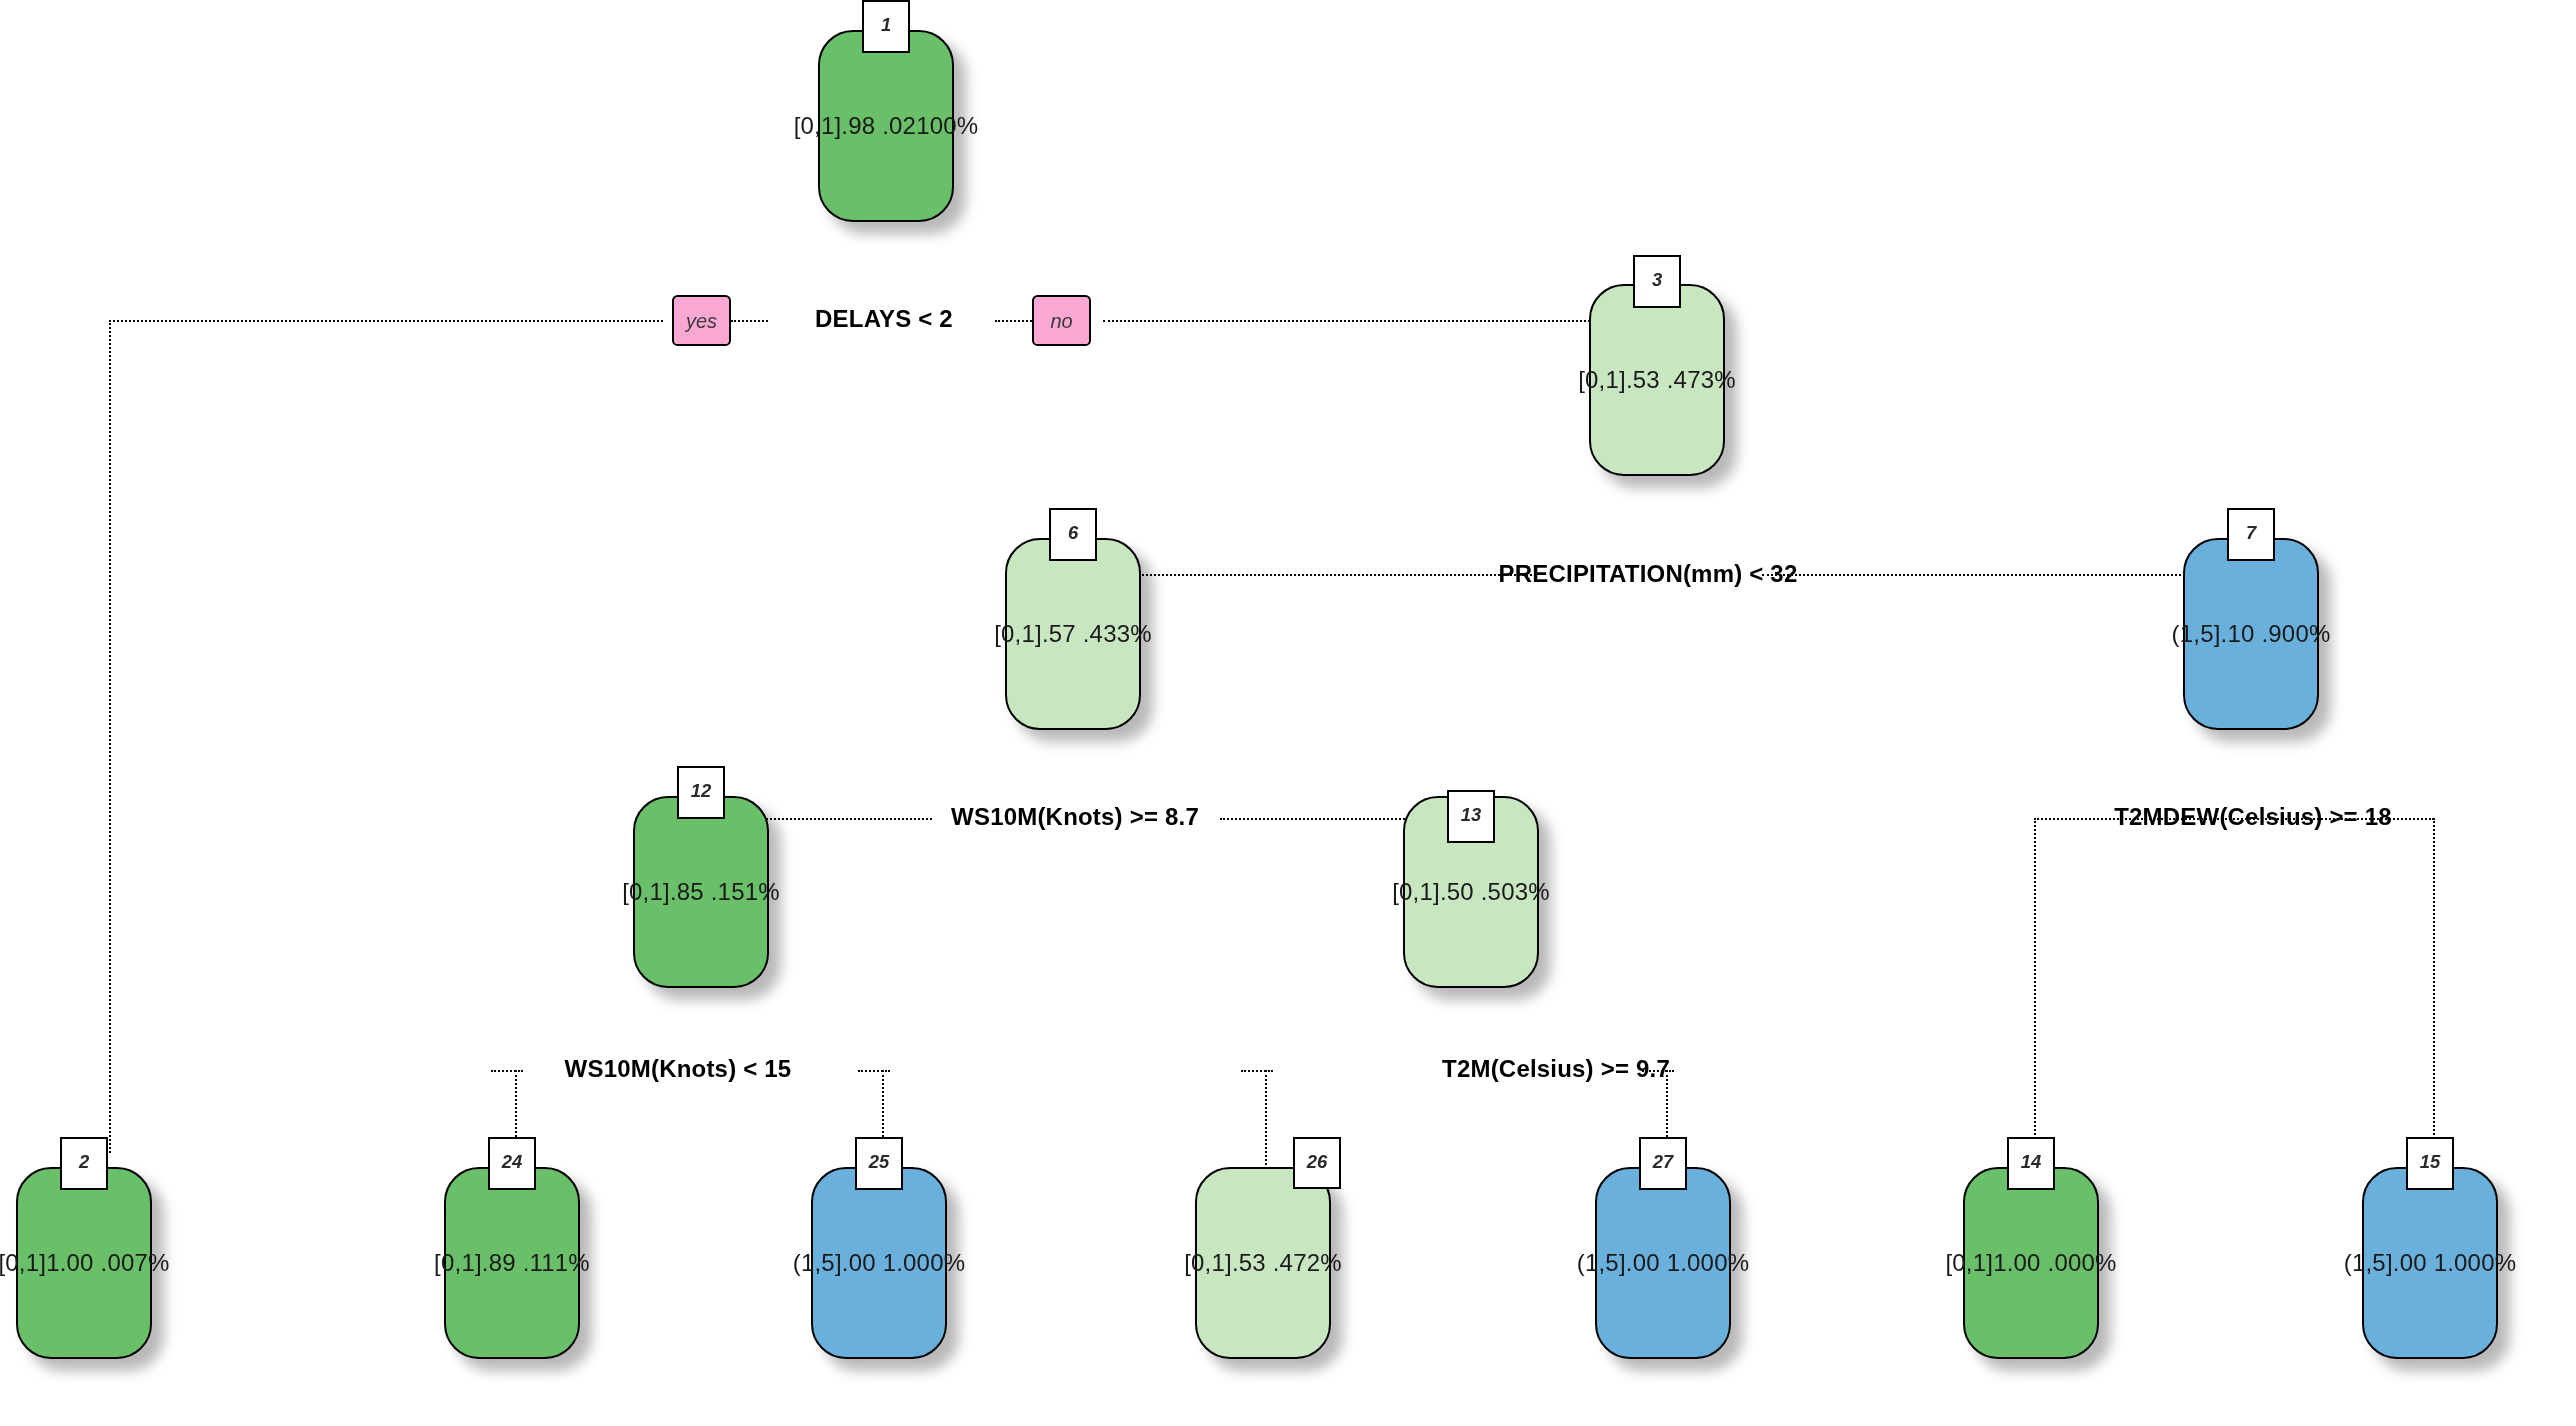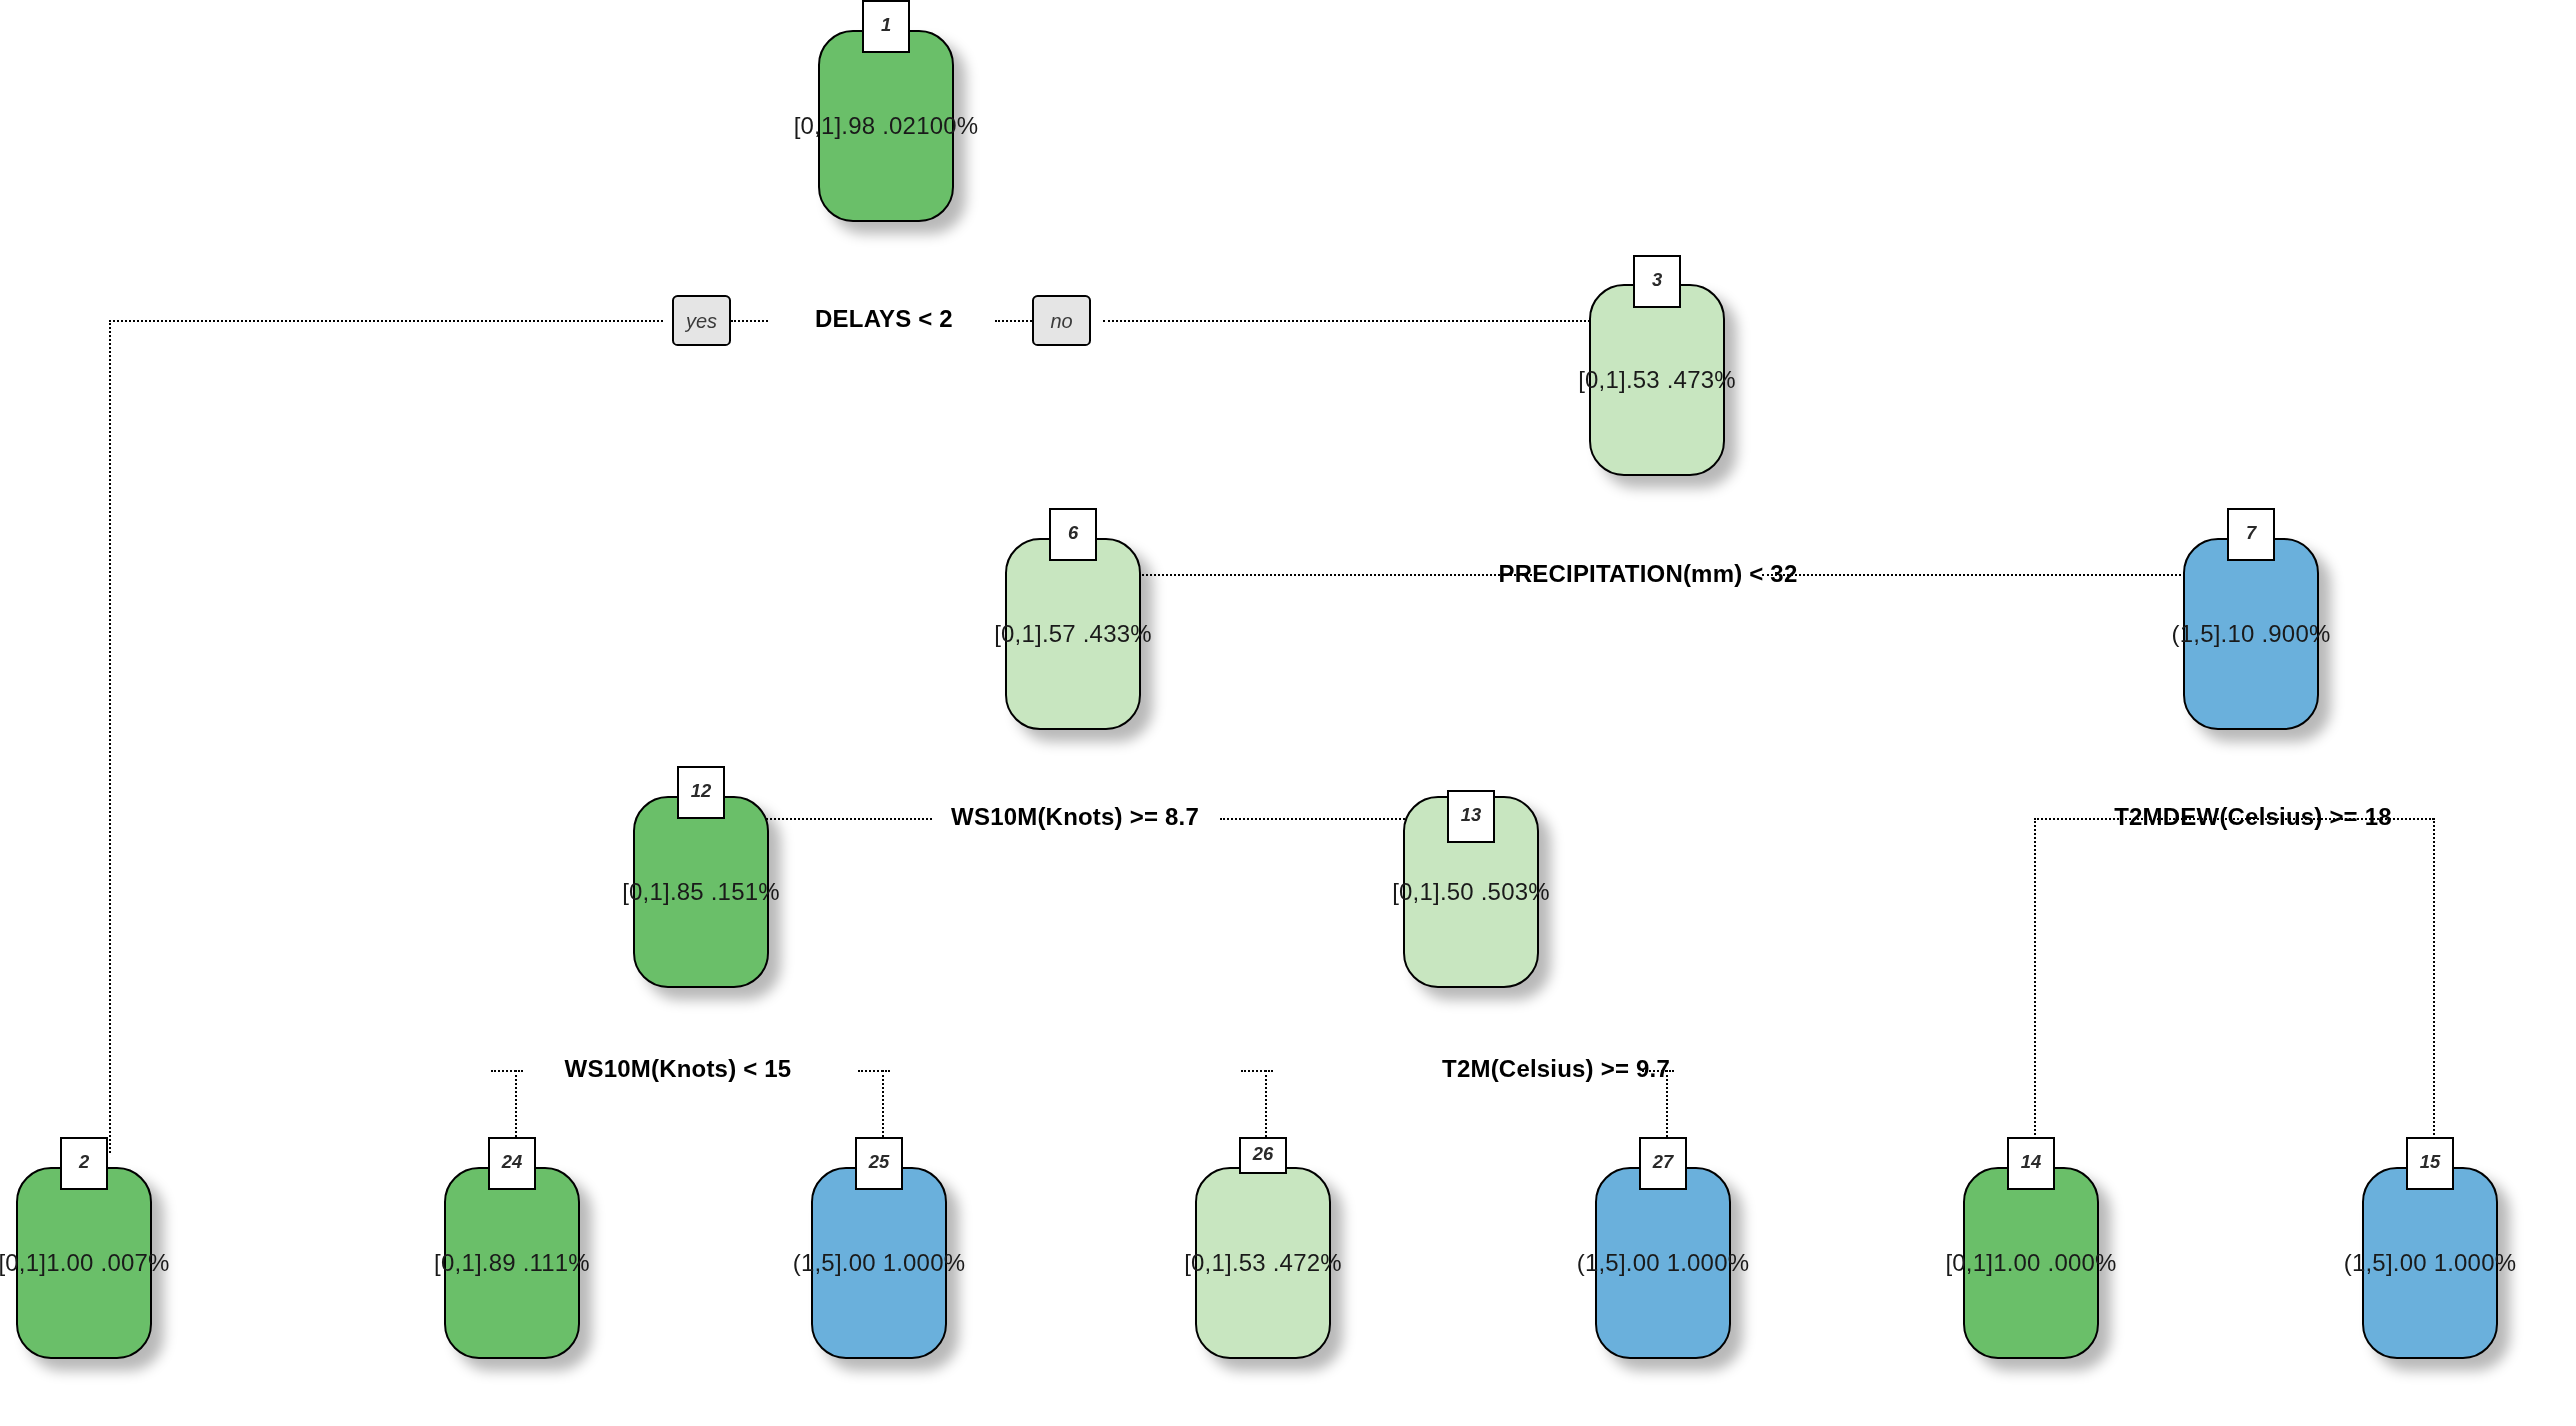--- a/index.html
+++ b/index.html
@@ -64,21 +64,21 @@
     white-space: nowrap;
     letter-spacing: 0.2px;
     z-index: 6;
     transform: translateX(-50%);
     text-align: center;
   }
   
   .yn-box {
     position: absolute;
     box-sizing: border-box;
-    background: #e5e5e5;
+    background: #f9a8d4;
     border: 2.4px solid #000000;
     border-radius: 5.6px;
     display: flex;
     align-items: center;
     justify-content: center;
     z-index: 6;
   }
   .yn-box span {
     font-size: 20px;
     font-style: italic;
@@ -213,21 +213,21 @@
         <div class="node-line">1%</div>
       </div>
       <div class="node-tag" style="left: 855px; top: 1137px; width: 48px; height: 53px;">
         <span>25</span>
       </div>
       <div class="node" style="left: 811px; top: 1167px; width: 136px; height: 192px; background: rgb(106, 176, 220);">
         <div class="node-line">(1,5]</div>
         <div class="node-line">.00 1.00</div>
         <div class="node-line">0%</div>
       </div>
-      <div class="node-tag" style="left: 1239px; top: 1137px; width: 48px; height: 37px;">
+      <div class="node-tag" style="left: 1293px; top: 1137px; width: 48px; height: 52px;">
         <span>26</span>
       </div>
       <div class="node" style="left: 1195px; top: 1167px; width: 136px; height: 192px; background: rgb(200, 230, 192);">
         <div class="node-line">[0,1]</div>
         <div class="node-line">.53 .47</div>
         <div class="node-line">2%</div>
       </div>
       <div class="node-tag" style="left: 1639px; top: 1137px; width: 48px; height: 53px;">
         <span>27</span>
       </div>

